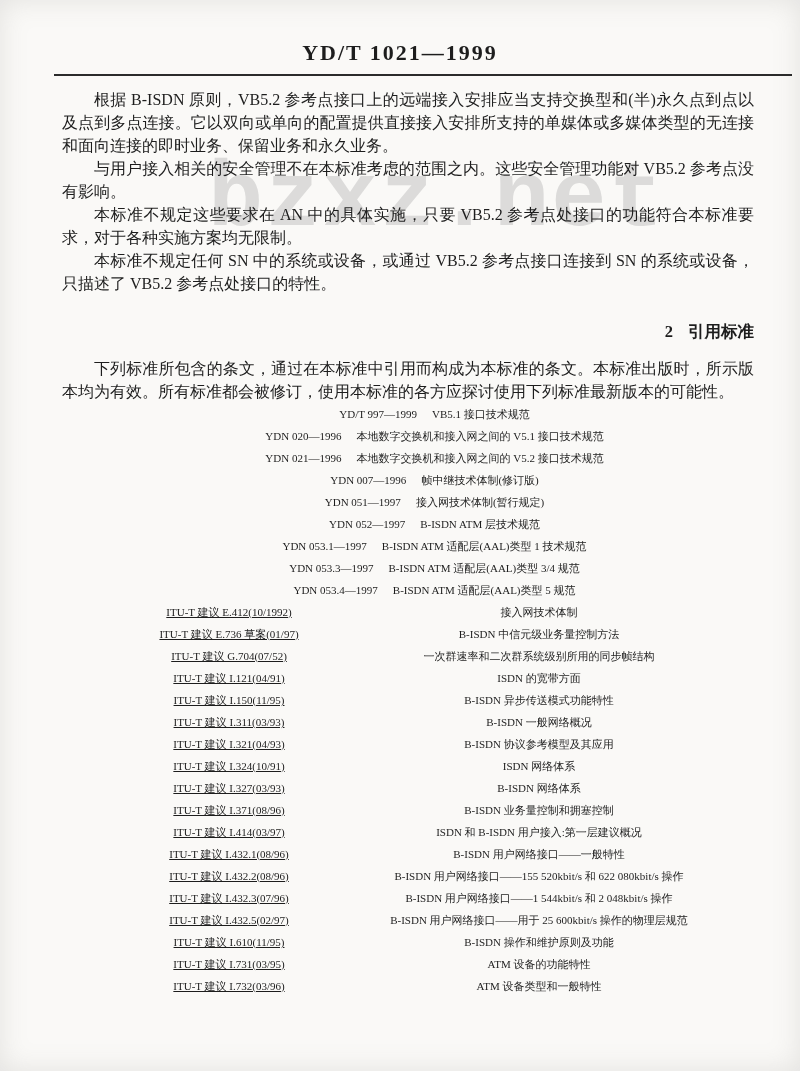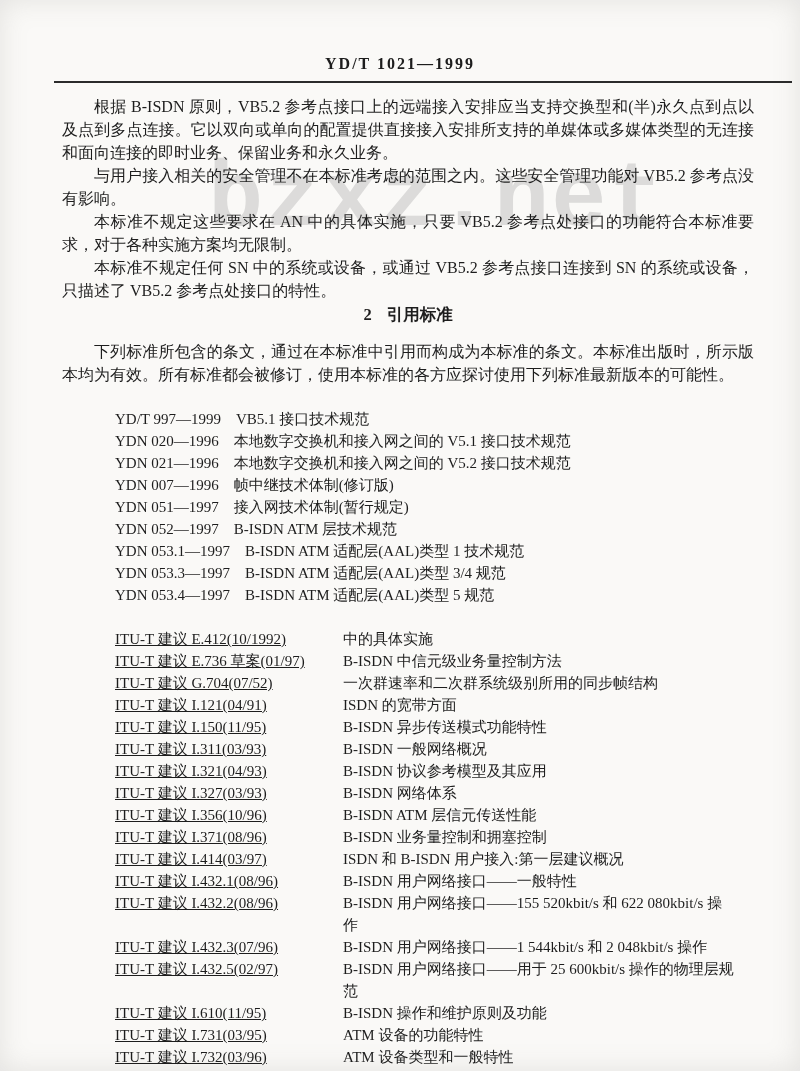--- a/index.html
+++ b/index.html
@@ -22,51 +22,50 @@
     font-family: Liberation Mono, monospace;
     font-weight: 700;
     font-size: 92px;
     letter-spacing: 2px;
     color: rgba(175,175,175,0.40);
     user-select: none;
     white-space: nowrap;
   }
   .layer { position: relative; z-index: 1; }
   .doc-code {
-    padding-top: 55px;
+    padding-top: 40px;
     text-align: center;
     font-weight: 700;
-    font-size: 16px;
+    font-size: 22px;
     letter-spacing: 2px;
   }
   .header-rule {
     height: 2px;
     background: #2b2b2b;
     margin: 8px 8px 0 54px;
   }
   .content {
     margin: 12px 46px 0 62px;
     font-size: 16px;
     line-height: 23px;
     text-align: justify;
   }
   .para { text-indent: 2em; }
   .section-heading {
-    margin: 1px 0 14px 0;
+    margin: 25px 0 14px 0;
     font-size: 16.5px;
     font-weight: 700;
-    text-align: center;
+    text-align: right;
   }
   .section-heading .sec-num { margin-right: 15px; }
   .refs {
     margin-left: 53px;
-    font-size: 15px;
+    font-size: 11px;
     line-height: 22px;
-    text-align: left;
-    margin-top: 22px;
+    text-align: center;
   }
   .ref-line { white-space: nowrap; }
   .ref-line .ref-title { padding-left: 15px; }
   .itut .ref-row { display: flex; align-items: flex-start; }
   .itut .ref-id { flex: 0 0 228px; white-space: nowrap; text-decoration: underline; }
   .itut .ref-desc { width: 392px; }
 </style>
 </head>
 <body>
 
@@ -135,21 +134,21 @@
 
           <div class="ref-line">
             <span class="ref-id">YDN 053.4—1997</span><span class="ref-title">B-ISDN ATM 适配层(AAL)类型 5 规范</span>
           </div>
         </div>
 
       <div class="refs itut">
 
           <div class="ref-row">
             <span class="ref-id">ITU-T 建议 E.412(10/1992)</span>
-            <span class="ref-desc">中的具体实施</span>
+            <span class="ref-desc">接入网技术体制</span>
           </div>
 
           <div class="ref-row">
             <span class="ref-id">ITU-T 建议 E.736 草案(01/97)</span>
             <span class="ref-desc">B-ISDN 中信元级业务量控制方法</span>
           </div>
 
           <div class="ref-row">
             <span class="ref-id">ITU-T 建议 G.704(07/52)</span>
             <span class="ref-desc">一次群速率和二次群系统级别所用的同步帧结构</span>
@@ -168,30 +167,30 @@
           <div class="ref-row">
             <span class="ref-id">ITU-T 建议 I.311(03/93)</span>
             <span class="ref-desc">B-ISDN 一般网络概况</span>
           </div>
 
           <div class="ref-row">
             <span class="ref-id">ITU-T 建议 I.321(04/93)</span>
             <span class="ref-desc">B-ISDN 协议参考模型及其应用</span>
           </div>
 
+          <div class="ref-row">
+            <span class="ref-id">ITU-T 建议 I.324(10/91)</span>
+            <span class="ref-desc">ISDN 网络体系</span>
+          </div>
 
           <div class="ref-row">
             <span class="ref-id">ITU-T 建议 I.327(03/93)</span>
             <span class="ref-desc">B-ISDN 网络体系</span>
           </div>
 
-          <div class="ref-row">
-            <span class="ref-id">ITU-T 建议 I.356(10/96)</span>
-            <span class="ref-desc">B-ISDN ATM 层信元传送性能</span>
-          </div>
 
           <div class="ref-row">
             <span class="ref-id">ITU-T 建议 I.371(08/96)</span>
             <span class="ref-desc">B-ISDN 业务量控制和拥塞控制</span>
           </div>
 
           <div class="ref-row">
             <span class="ref-id">ITU-T 建议 I.414(03/97)</span>
             <span class="ref-desc">ISDN 和 B-ISDN 用户接入:第一层建议概况</span>
           </div>

